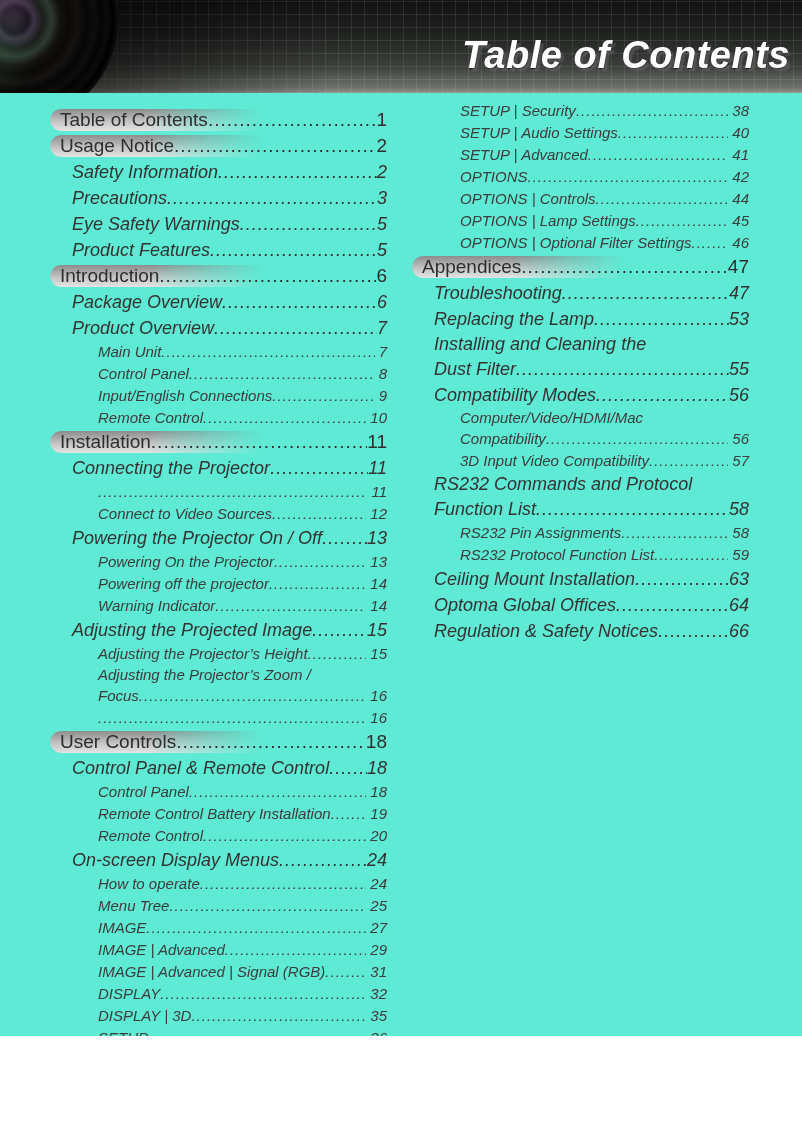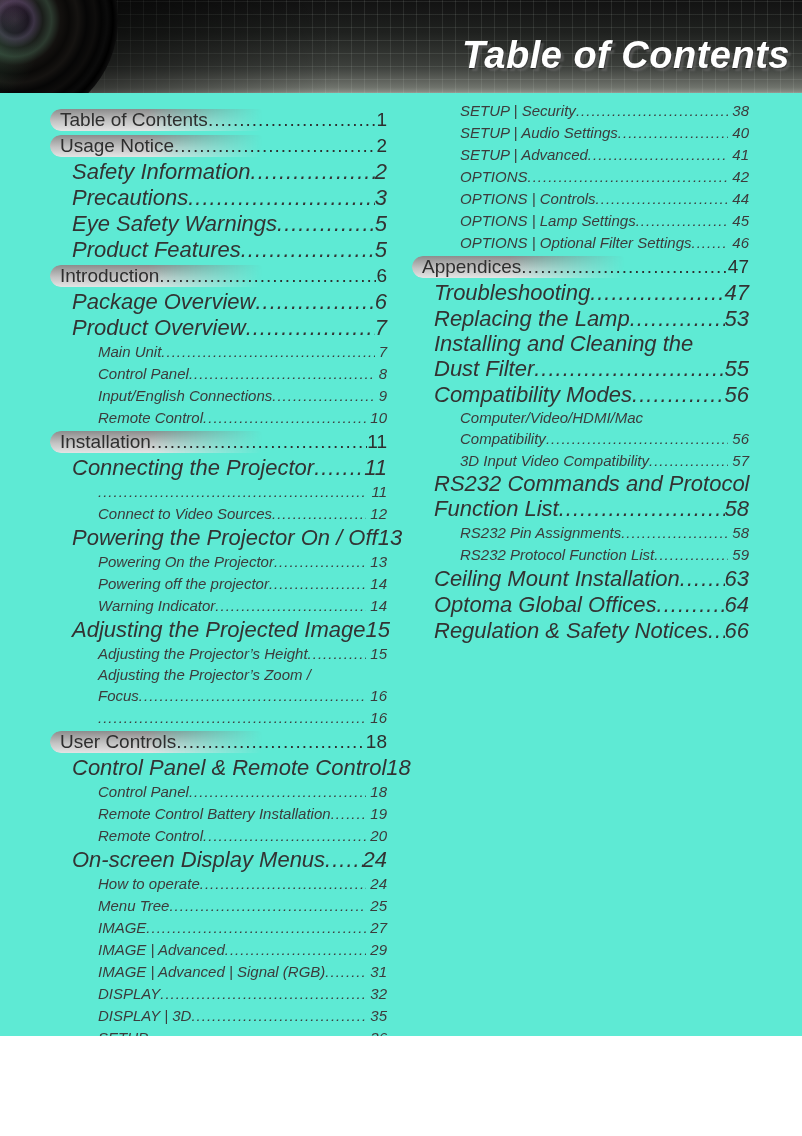--- a/index.html
+++ b/index.html
@@ -43,21 +43,21 @@
   .entry .dots{flex:1;overflow:hidden;white-space:nowrap;letter-spacing:1px;}
   .entry .label{white-space:nowrap;}
   .entry .pg{white-space:nowrap;}
   .lvl1{font-size:19px;line-height:26px;color:#2e2e2e;padding-left:10px;}
   .lvl1::before{
     content:"";position:absolute;left:0;top:2px;height:22px;width:65%;border-radius:11px;
     background:linear-gradient(180deg,#8c8c8c 0%,#c3c3c3 55%,#e4e4e4 100%);
     -webkit-mask-image:linear-gradient(90deg,#000 45%,rgba(0,0,0,0) 97%);
             mask-image:linear-gradient(90deg,#000 45%,rgba(0,0,0,0) 97%);
   }
-  .lvl2{font-size:22px;line-height:26px;font-style:italic;color:#333;padding-left:22px;}
+  .lvl2{font-size:18px;line-height:26px;font-style:italic;color:#333;padding-left:22px;}
   .lvl2 .pre-line{line-height:24px;white-space:nowrap;}
   .lvl3{font-size:15px;line-height:22px;font-style:italic;color:#3c3c3c;padding-left:48px;}
   .lvl3 .pre-line{line-height:20px;white-space:nowrap;}
   .lvl3 .pg{padding-left:4px;text-align:right;}
   
   .footer-tab{position:absolute;left:637px;top:1070px;width:165px;height:40px;}
   .bottom-rule{position:absolute;left:0;top:1122px;width:802px;height:3px;background:#23252a;}
 </style>
 </head>
 <body>

